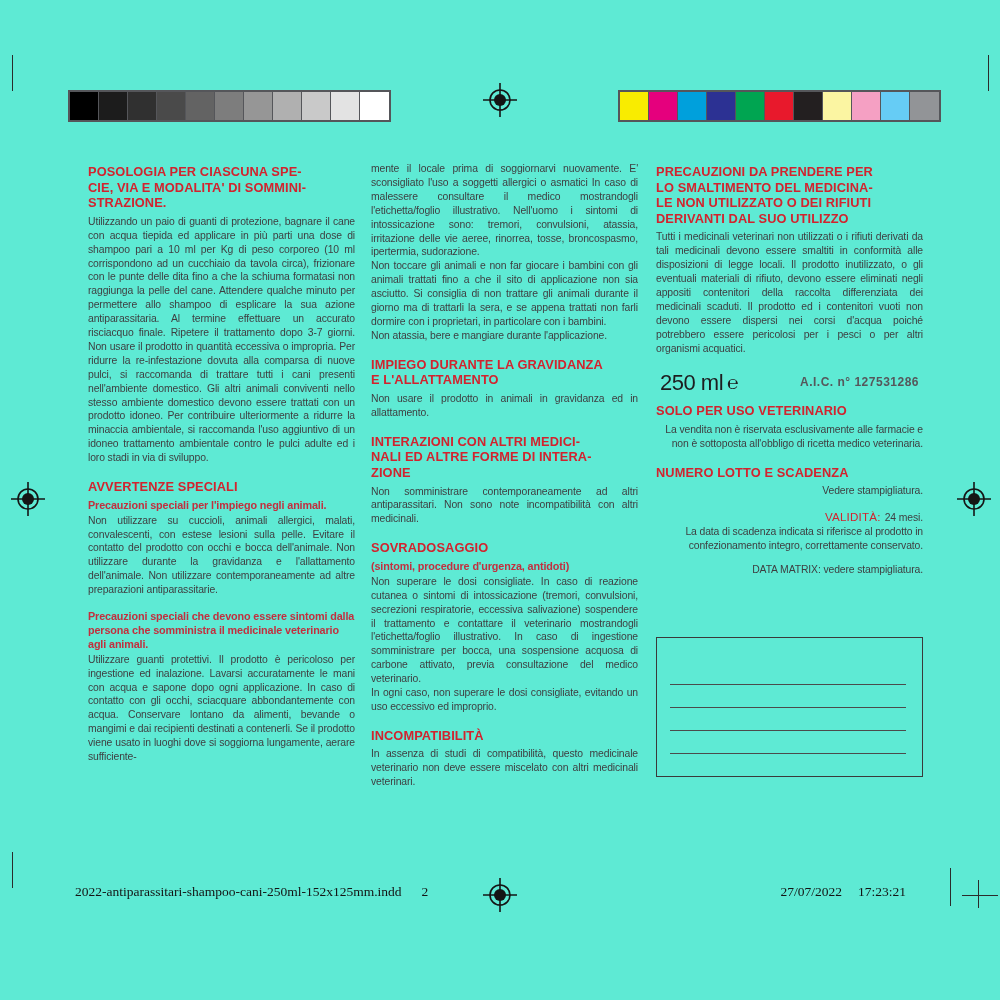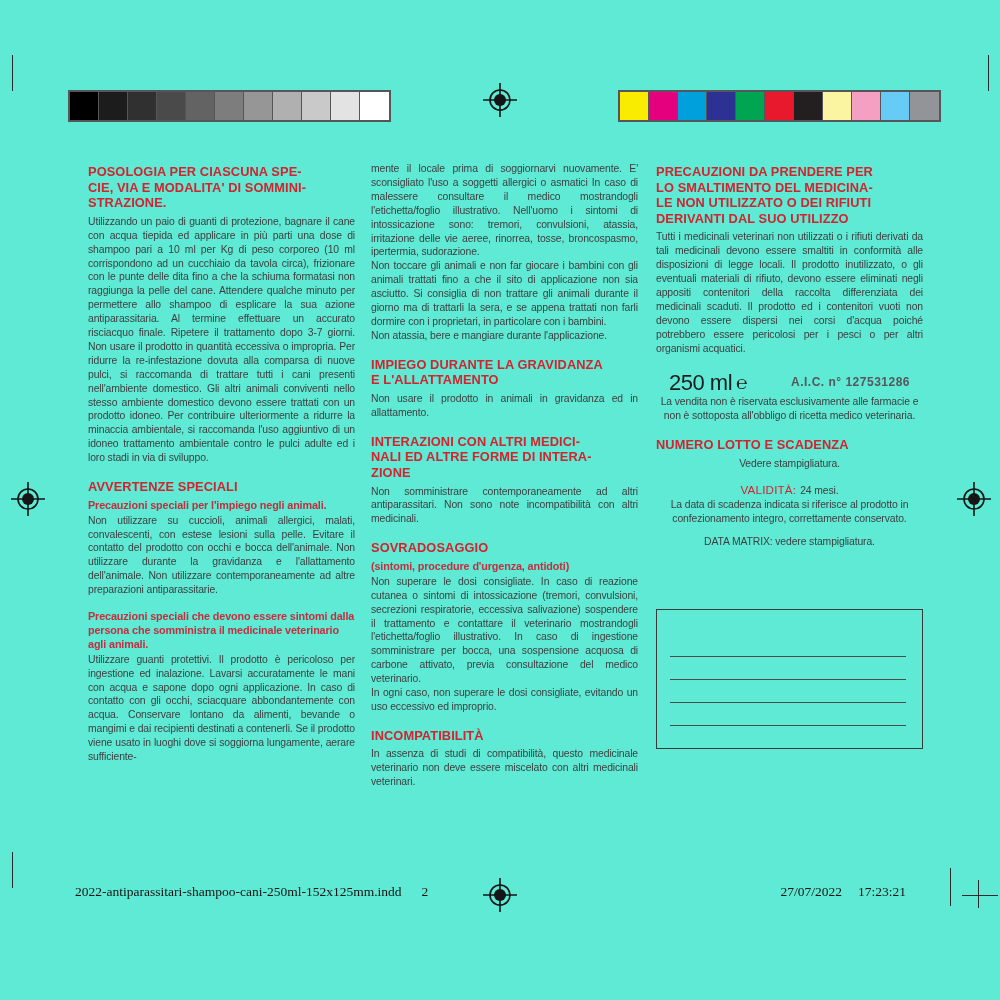--- a/index.html
+++ b/index.html
@@ -13,30 +13,30 @@
   .swatch{width:29px;height:100%;border-right:1px solid #55565a}
   .swatch:last-child{border-right:none}
   .regmark{position:absolute;width:34px;height:34px}
   .cropv{position:absolute;width:1px;background:#2b2b2b}
   .croph{position:absolute;height:1px;background:#2b2b2b}
 
   
   .col{position:absolute;width:267px;top:162px;color:var(--body-text,#3e3e40);
     font-size:10.4px;line-height:13.9px;letter-spacing:-0.12px}
   .col p{text-align:justify}
-  .col p.ragged{text-align:center}
+  .col p.ragged{text-align:right}
   .h{color:var(--heading-red,#d2232e);font-weight:bold;font-size:12.8px;line-height:15.6px;
     letter-spacing:0.1px;white-space:pre-line;margin:14px 0 4px}
   .col > .h:first-child{margin-top:2px}
   .sub{color:var(--subheading-red,#c22f3e);font-weight:bold;font-size:10.8px;line-height:13.9px;margin:0 0 1px}
   p + .sub{margin-top:13px}
   .h + .sub{margin-top:0}
   p.spaced{margin-top:10px}
 
-  .prodrow{display:flex;align-items:flex-start;margin:20px 13px 6px}
+  .prodrow{display:flex;align-items:flex-start;margin:20px 4px 6px}
   .vol{font-size:22px;letter-spacing:-0.5px;color:#1d1d1f;font-weight:400}
   .emark{font-size:19px;margin-left:4px;color:#1d1d1f}
   .aic{margin-left:auto;font-weight:bold;font-size:12px;color:#56575b;letter-spacing:0.5px}
 
   .labeled{margin-top:12px}
   .redlabel{color:var(--heading-red,#d2232e);font-weight:normal;font-size:11.6px;letter-spacing:0.2px}
   .labeled .val{margin-left:4px}
 
   .writein{margin-top:60px;border:1.5px solid #3a3a3a;height:140px;padding:24px 16px 0 13px}
   .wline{height:23px;border-bottom:1.5px solid #4b4b4b}
@@ -143,20 +143,21 @@
       <div class="h">PRECAUZIONI DA PRENDERE PER
 LO SMALTIMENTO DEL MEDICINA-
 LE NON UTILIZZATO O DEI RIFIUTI
 DERIVANTI DAL SUO UTILIZZO</div>
       <p class="body-para">Tutti i medicinali veterinari non utilizzati o i rifiuti derivati da tali medicinali devono essere smaltiti in conformità alle disposizioni di legge locali. Il prodotto inutilizzato, o gli eventuali materiali di rifiuto, devono essere eliminati negli appositi contenitori della raccolta differenziata dei medicinali scaduti. Il prodotto ed i contenitori vuoti non devono essere dispersi nei corsi d'acqua poiché potrebbero essere pericolosi per i pesci o per altri organismi acquatici.</p>
       <div class="prodrow">
         <span class="vol">250 ml</span>
         <span class="emark">℮</span>
         <span class="aic">A.I.C. n° 127531286</span>
       </div>
+      <div class="h">SOLO PER USO VETERINARIO</div>
       <p class="body-para ragged">La vendita non è riservata esclusivamente alle farmacie e non è sottoposta all'obbligo di ricetta medico veterinaria.</p>
       <div class="h">NUMERO LOTTO E SCADENZA</div>
       <p class="body-para ragged">Vedere stampigliatura.</p>
       <p class="body-para ragged labeled"><span class="redlabel">VALIDITÀ:</span><span class="val">24 mesi.</span></p>
       <p class="body-para ragged">La data di scadenza indicata si riferisce al prodotto in confezionamento integro, correttamente conservato.</p>
       <p class="body-para ragged spaced">DATA MATRIX: vedere stampigliatura.</p>
       <div class="writein">
         <div class="wline"></div>
         <div class="wline"></div>
         <div class="wline"></div>

